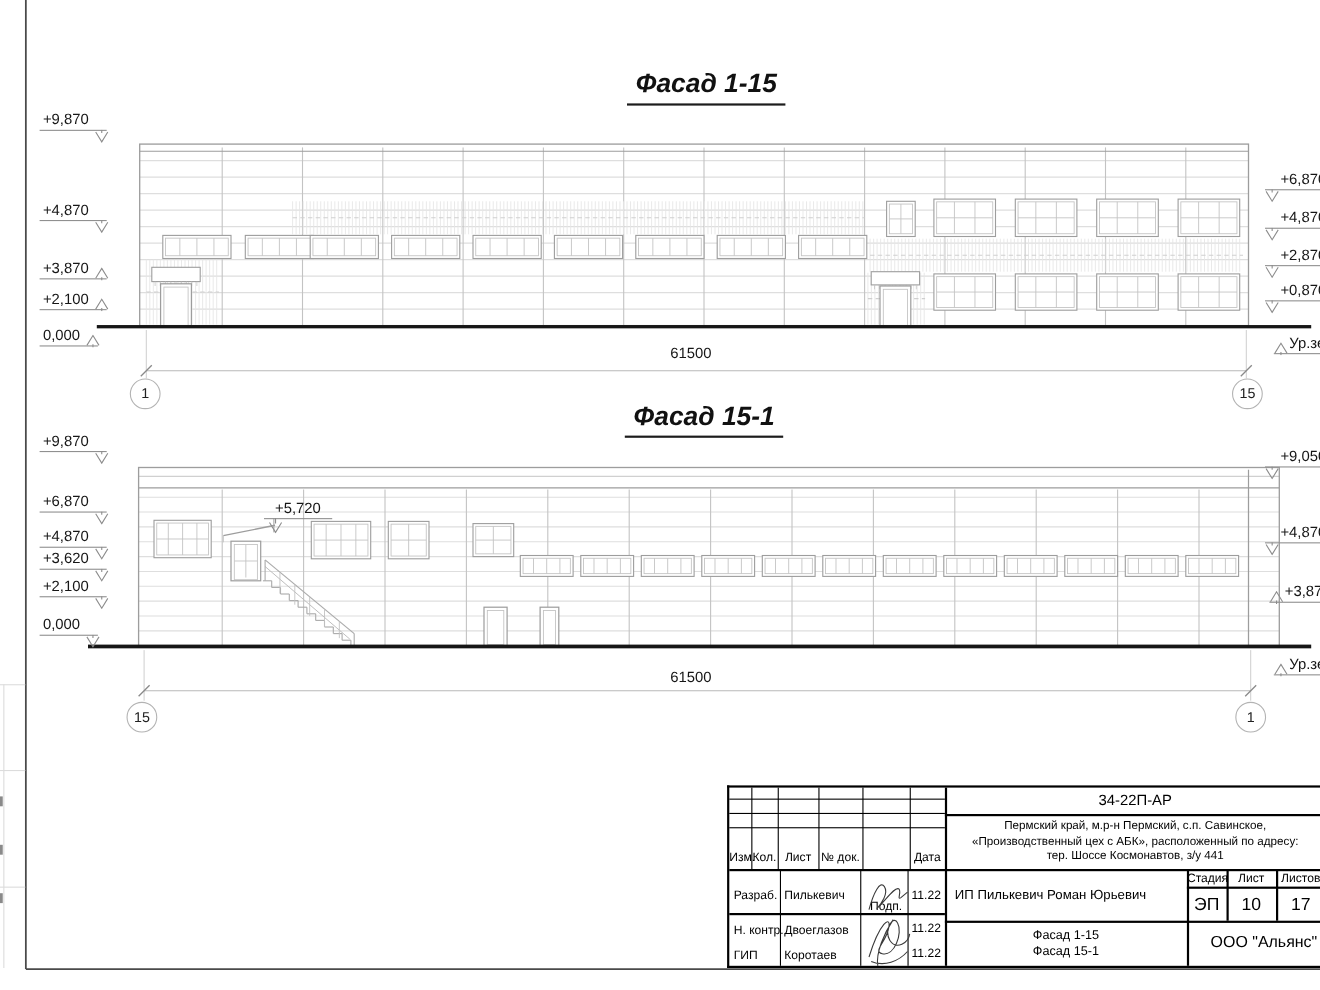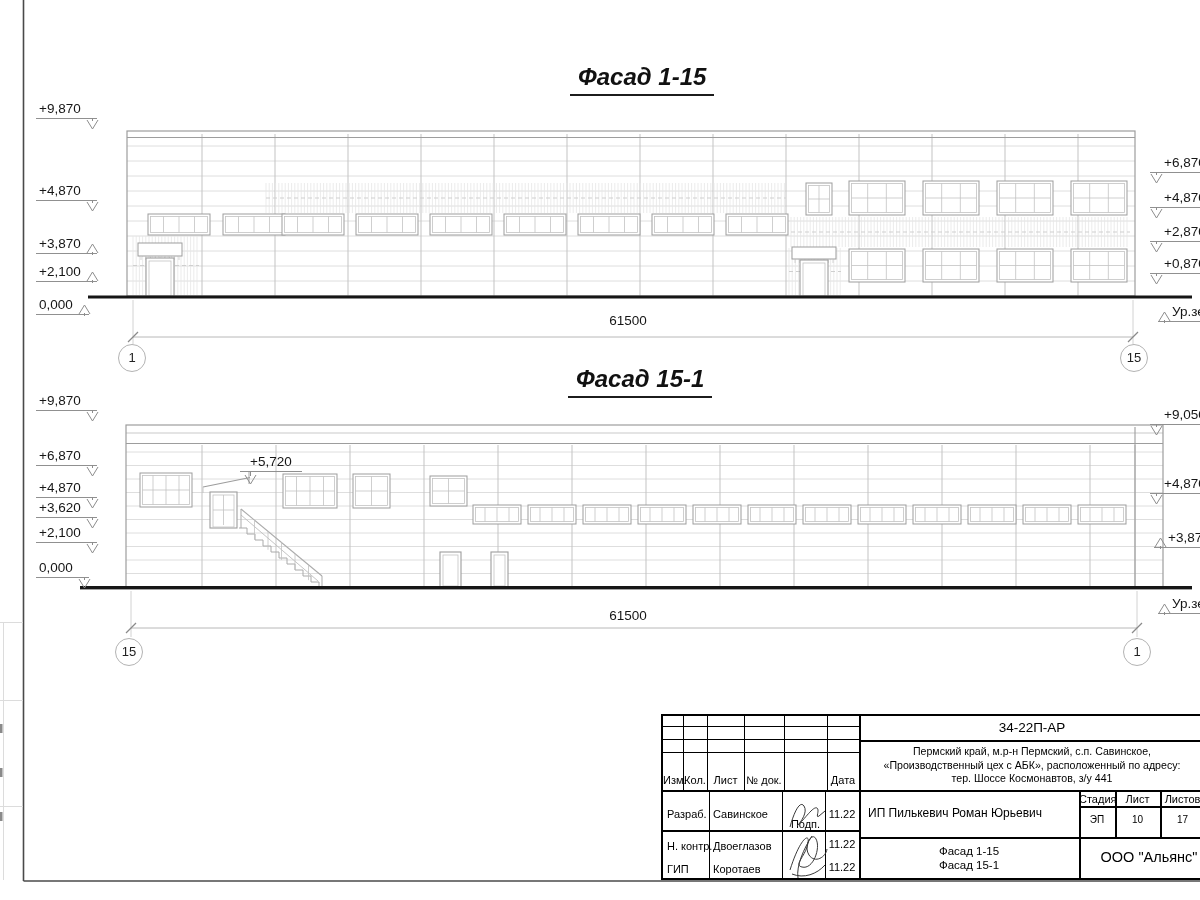--- a/index.html
+++ b/index.html
@@ -31,21 +31,21 @@
   
   .stamp{position:absolute;left:661px;top:714px;width:544px;height:166px;
          border:2px solid #000;border-right:none;box-sizing:border-box;background:#fff;}
   .vl,.hl{position:absolute;background:#000;}
   .vl{width:1px;} .vl.b{width:2px;}
   .hl{height:1px;} .hl.b{height:2px;}
   .st-t{position:absolute;font-size:11px;white-space:nowrap;color:#000;}
   .st-t.c{text-align:center;}
   .st-code{position:absolute;font-size:13.5px;text-align:center;color:#000;}
   .st-addr{position:absolute;font-size:10.6px;line-height:13.5px;text-align:center;color:#000;}
-  .st-val{position:absolute;font-size:10px;text-align:center;color:#000;}
+  .st-val{position:absolute;font-size:16px;text-align:center;color:#000;}
   .st-client{position:absolute;font-size:12px;text-align:center;color:#000;}
   .st-sheet{position:absolute;font-size:11.5px;line-height:14px;text-align:center;color:#000;}
   .st-comp{position:absolute;font-size:14.5px;text-align:center;color:#000;}
   .sig{position:absolute;}
 </style>
 </head>
 <body>
 
 <svg id="geom" xmlns="http://www.w3.org/2000/svg">
     <g>
@@ -841,21 +841,21 @@
   <div class="vl b" style="left:497px;top:74px;height:47px;"></div>
 
   <div class="st-t c" style="left:0;top:58px;width:20px;">Изм.</div>
   <div class="st-t c" style="left:20px;top:58px;width:24px;">Кол.</div>
   <div class="st-t c" style="left:44px;top:58px;width:37px;">Лист</div>
   <div class="st-t c" style="left:81px;top:58px;width:40px;">№ док.</div>
   <div class="st-t c" style="left:121px;top:58px;width:43px;margin-top:44px;">Подп.</div>
   <div class="st-t c" style="left:164px;top:58px;width:32px;">Дата</div>
 
   <div class="st-t" style="left:4px;top:92px;">Разраб.</div>
-  <div class="st-t" style="left:50px;top:92px;">Савинское</div>
+  <div class="st-t" style="left:50px;top:92px;">Пилькевич</div>
   <div class="st-t c" style="left:162px;top:92px;width:34px;">11.22</div>
   <div class="st-t" style="left:4px;top:124px;">Н. контр.</div>
   <div class="st-t" style="left:50px;top:124px;">Двоеглазов</div>
   <div class="st-t c" style="left:162px;top:122px;width:34px;">11.22</div>
   <div class="st-t" style="left:4px;top:147px;">ГИП</div>
   <div class="st-t" style="left:50px;top:147px;">Коротаев</div>
   <div class="st-t c" style="left:162px;top:145px;width:34px;">11.22</div>
 
   <svg class="sig" style="left:121px;top:78px;" width="44" height="40">
       <path d="M6 33 C10 18 16 6 20 12 C24 18 17 28 13 32 C21 25 29 12 33 14 C36 16 31 25 35 22 L41 17" stroke="#3a3a3a" stroke-width="1" fill="none"></path>

